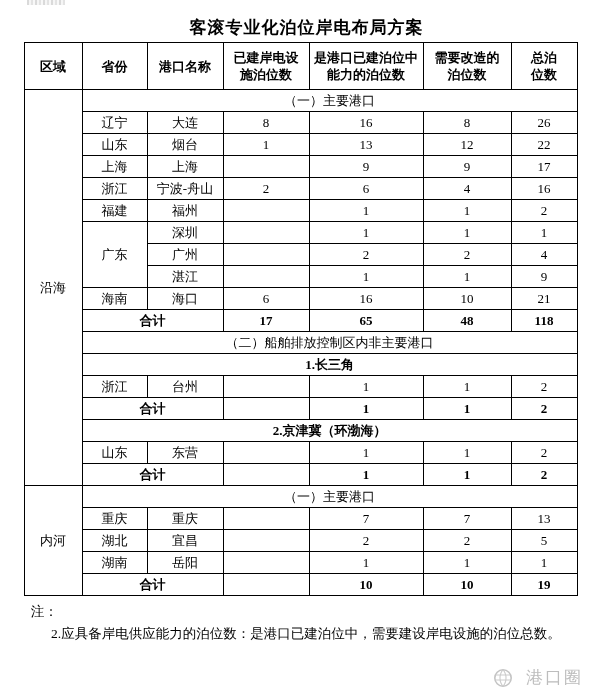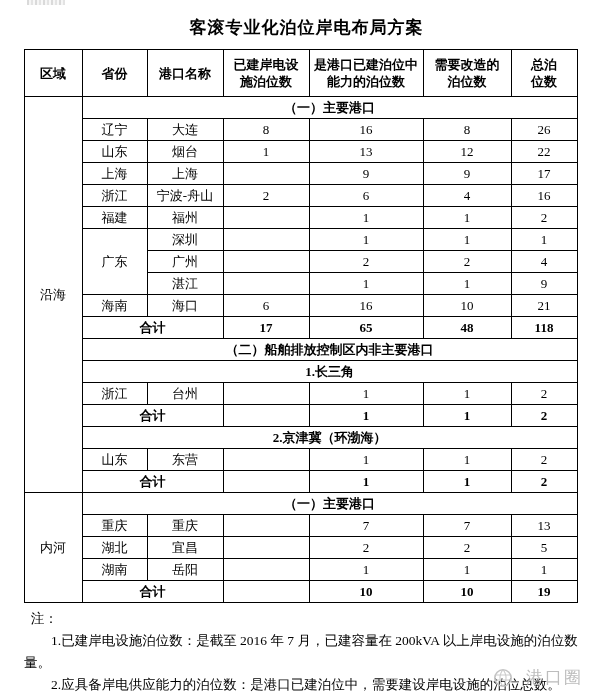--- a/index.html
+++ b/index.html
@@ -12,34 +12,34 @@
   .corner-fragment{
     position:absolute;left:27px;top:0;width:38px;height:5px;opacity:.55;
     background:repeating-linear-gradient(90deg,#bbb 0 2px,#eee 2px 4px,#ccc 4px 6px,#f2f2f2 6px 8px);
   }
   .doc-title{
     margin:16px 0 0 12px;text-align:center;font-weight:bold;
     font-size:17px;letter-spacing:1px;
   }
   table.layout{
     border-collapse:collapse;table-layout:fixed;
-    margin:10px auto 0 auto;width:553px;
+    margin:3px auto 0 auto;width:553px;
   }
   table.layout td, table.layout th{
     border:1px solid #000;
     font-size:13px;line-height:17px;
     text-align:center;vertical-align:middle;
     padding:1px 2px;height:19px;
     overflow:hidden;
   }
   table.layout th{
     font-weight:bold;white-space:pre-line;
     height:42px;padding:2px 1px;
   }
-  td.sec{text-align:left;font-weight:bold;padding-left:13px;}
+  td.sec{text-align:left;font-weight:normal;padding-left:13px;}
   td.secnum{text-align:left;font-weight:bold;padding-left:5px;}
   td.total{font-weight:bold;}
   td.region{font-size:13px;}
   .notes{
     margin:5px 24px 0 24px;width:556px;
     font-size:13.5px;line-height:22px;
   }
   .notes .note-label{margin:0;text-indent:0.5em;}
   .notes p.note-item{margin:0;text-indent:2em;}
   .watermark{
@@ -236,21 +236,20 @@
       <td class="total"></td>
       <td class="total">10</td>
       <td class="total">10</td>
       <td class="total">19</td>
     </tr>
   </tbody>
 </table>
 
 <div class="notes">
   <p class="note-label">注：</p>
-  <p class="note-item">1.已建岸电设施泊位数：是截至 2016 年 7 月，已建容量在 200kVA 以上岸电设施的泊位数量。</p>
   <p class="note-item">2.应具备岸电供应能力的泊位数：是港口已建泊位中，需要建设岸电设施的泊位总数。</p>
 
 </div>
 
 <div class="watermark">
   <span>
     <svg width="22" height="22" viewBox="0 0 22 22">
       <circle cx="11" cy="11" r="8.2" fill="none" stroke="#c4c4c4" stroke-width="1.6"></circle>
       <path d="M4 8 L18 8 M3.5 13 L18.5 13 M11 2.8 C7 7,7 15,11 19.2 M11 2.8 C15 7,15 15,11 19.2" fill="none" stroke="#cccccc" stroke-width="1.1"></path>
     </svg>

